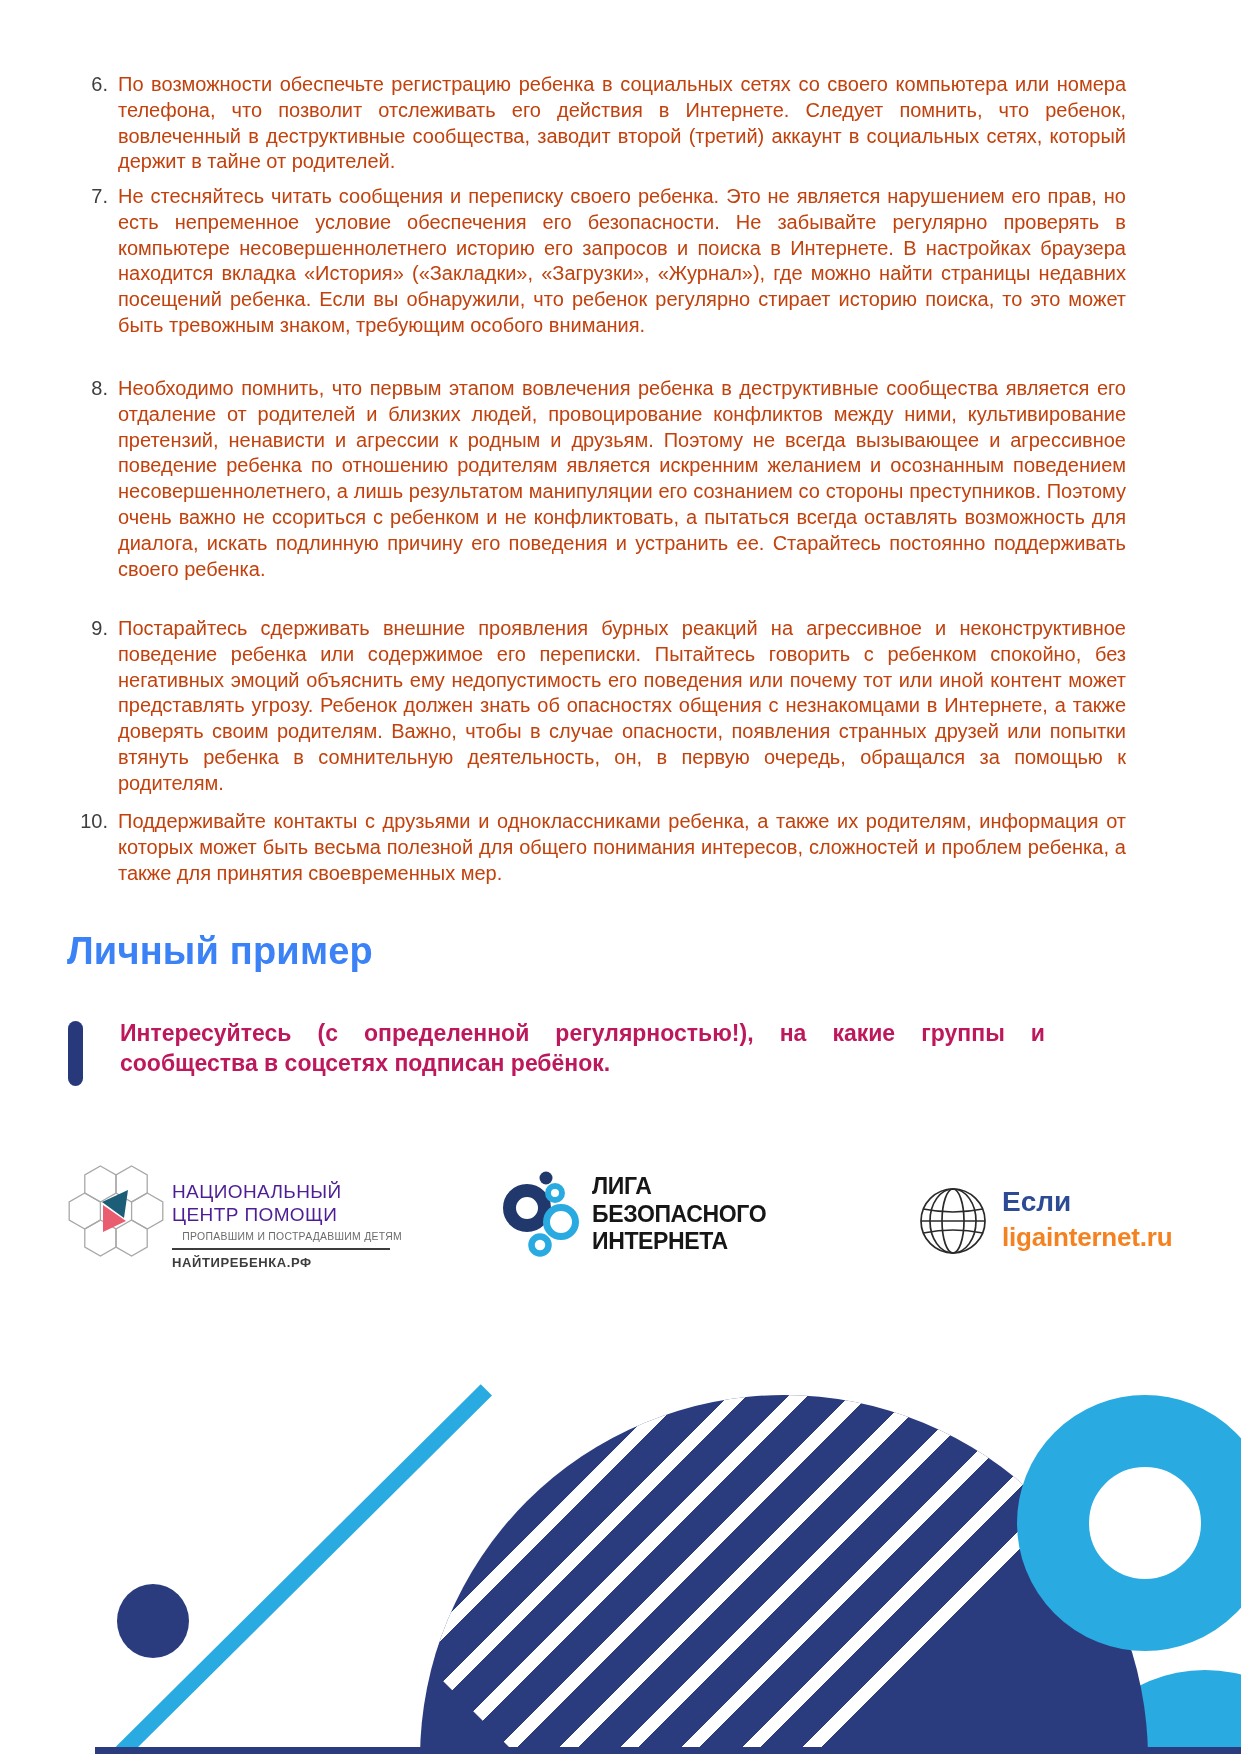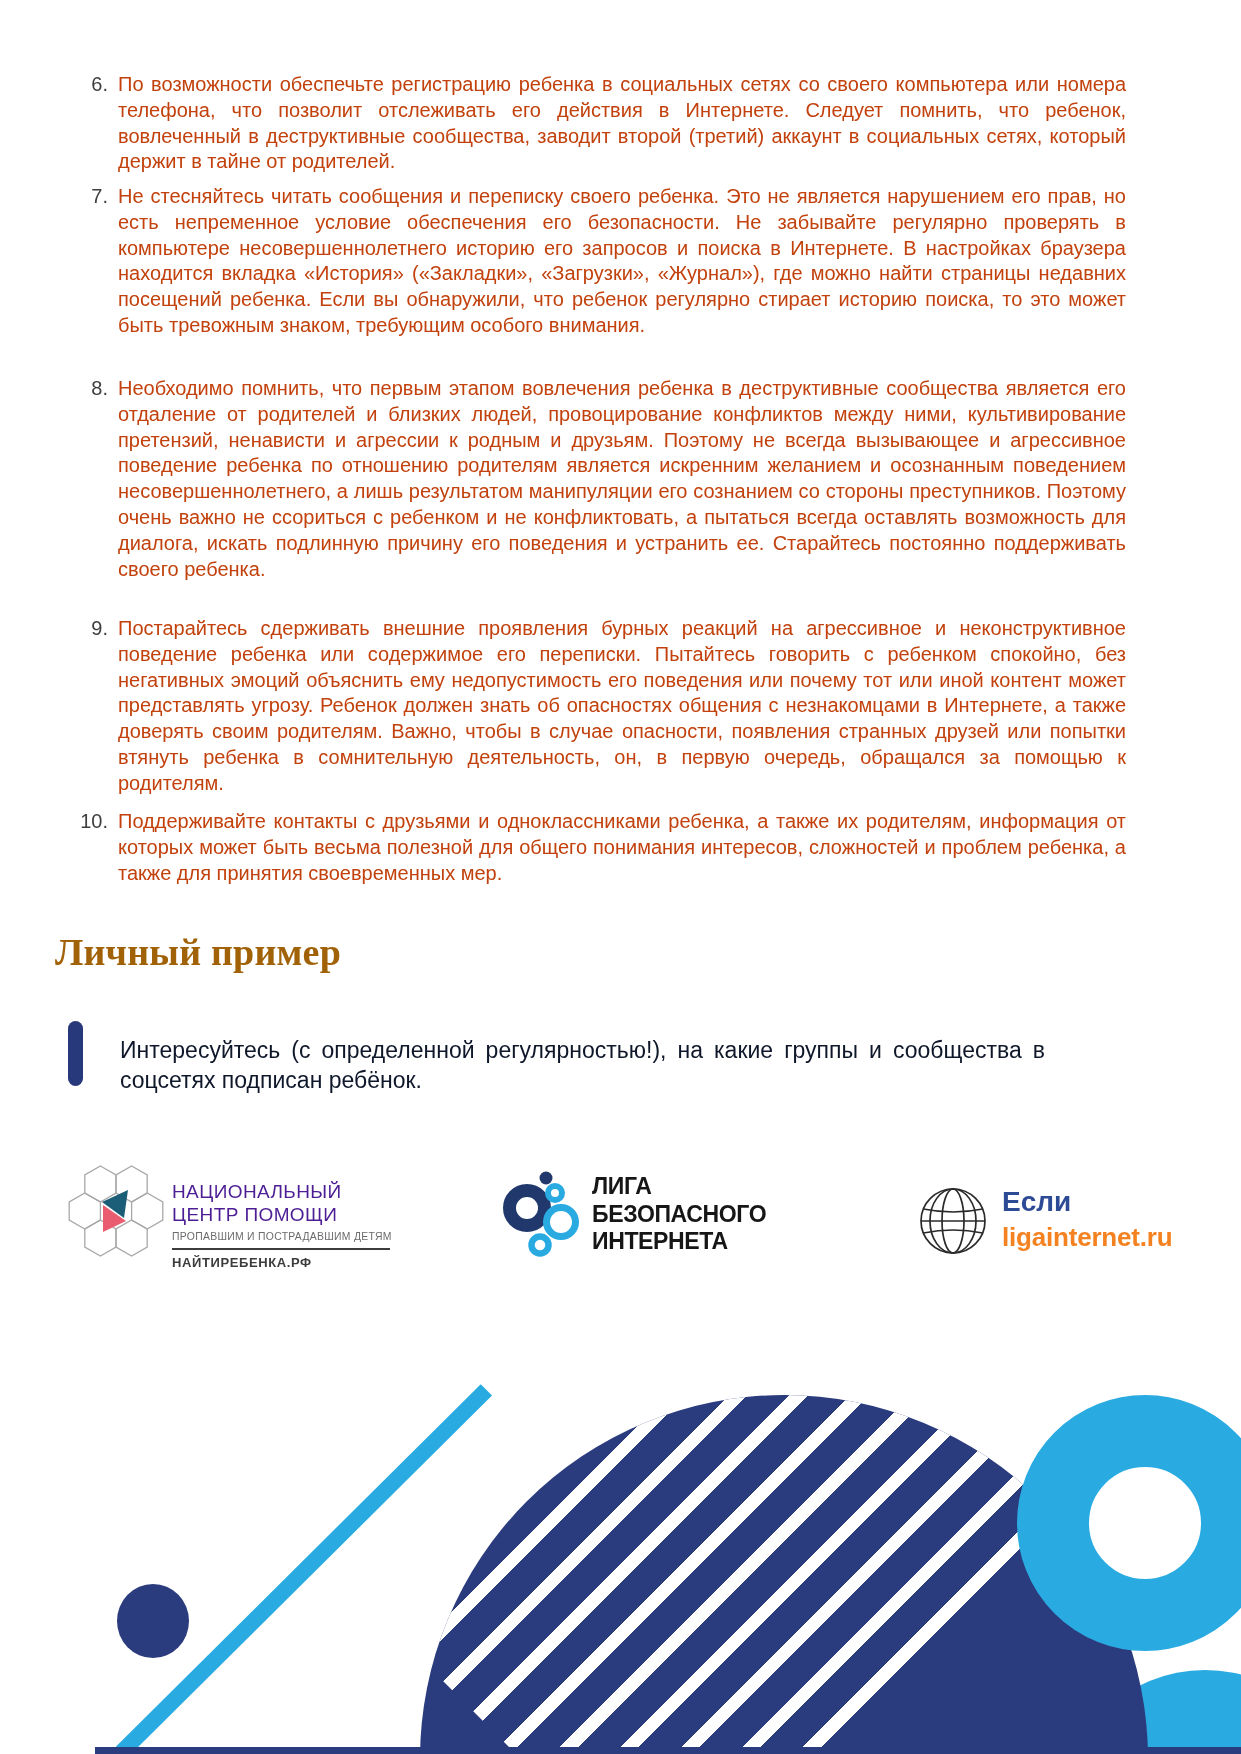--- a/index.html
+++ b/index.html
@@ -6,32 +6,32 @@
   .page{
     position:relative;width:1241px;height:1754px;background:#ffffff;
     overflow:hidden;font-family:"Liberation Sans",sans-serif;color:#3e3e3e;
   }
   
   .list-item{position:absolute;left:68px;width:1058px;display:flex;align-items:flex-start;}
   .item-number{flex:0 0 40px;text-align:right;padding-right:10px;font-size:20px;line-height:25.8px;color:#3e3e3e;}
   .item-text{flex:1;font-size:20px;line-height:25.8px;text-align:justify;color:#c2410c;}
   
   .section-heading{
-    position:absolute;left:55px;top:930px;font-size:38px;font-weight:700;
-    color:#a16207;letter-spacing:.2px;font-family:Liberation Serif, serif;
+    position:absolute;left:67px;top:930px;font-size:38px;font-weight:700;
+    color:#3b82f6;letter-spacing:.2px;
   }
   
   .callout{position:absolute;left:68px;top:1019px;width:1060px;}
   .callout-bar{position:absolute;left:0;top:2px;width:15px;height:65px;border-radius:8px;background:#27397b;}
-  .callout-text{margin-left:52px;width:925px;font-size:23px;line-height:29.5px;font-weight:400;color:#0f172a;text-align:justify;margin-top:17px;}
+  .callout-text{margin-left:52px;width:925px;font-size:23px;line-height:29.5px;font-weight:700;color:#be185d;text-align:justify;}
   
   .logo-ncp-icon{position:absolute;left:66px;top:1158px;}
   .logo-ncp-text{position:absolute;left:172px;top:1180px;width:230px;}
   .ncp-title{font-size:19px;font-weight:400;color:#4c1d95;line-height:23px;letter-spacing:.4px;}
-  .ncp-subtitle{margin-top:5px;font-size:10.4px;color:#6b6b6b;letter-spacing:.3px;}
+  .ncp-subtitle{margin-top:5px;font-size:10.4px;color:#6b6b6b;letter-spacing:.3px;text-align:right;}
   .ncp-rule{margin:6px 0 5px 0;width:218px;height:2px;background:#3c3c3c;}
   .ncp-domain{font-size:13px;font-weight:700;color:#3c3c3c;letter-spacing:.6px;}
   .logo-lbi-icon{position:absolute;left:497px;top:1160px;}
   .logo-lbi-text{position:absolute;left:592px;top:1172px;font-size:24px;font-weight:700;color:#161616;
     line-height:27.5px;letter-spacing:-0.4px;transform:scaleX(.96);transform-origin:left top;}
   .logo-globe-icon{position:absolute;left:918px;top:1186px;}
   .site-label{position:absolute;left:1002px;top:1186px;font-size:28px;font-weight:700;color:#2d4a94;}
   .site-url{position:absolute;left:1002px;top:1222px;font-size:26px;font-weight:700;color:#f58220;letter-spacing:-0.2px;text-align:center;}
   
   .decor-teal-circle{position:absolute;left:1060px;top:1670px;width:290px;height:290px;border-radius:50%;background:#29abe2;z-index:1;}

